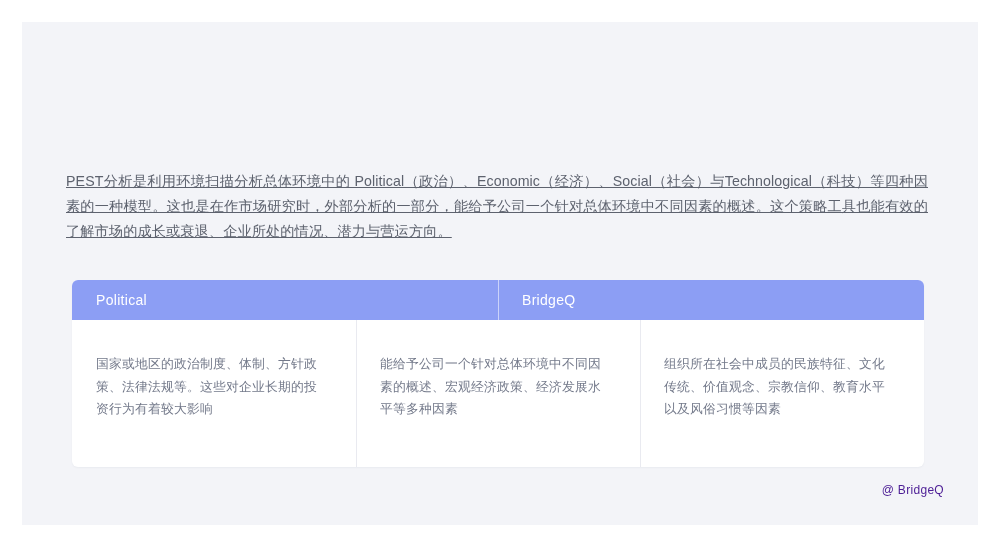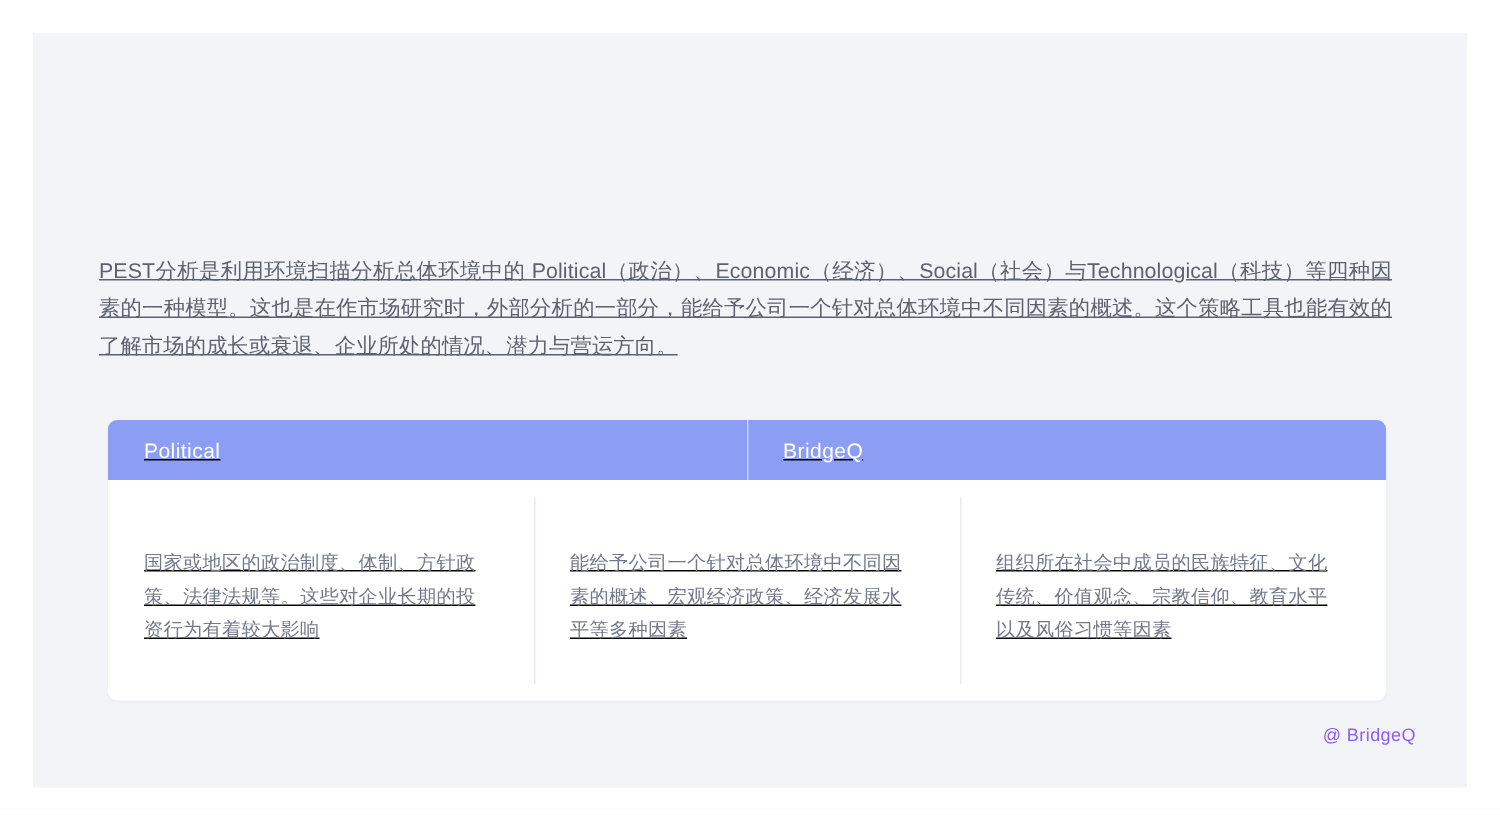--- a/index.html
+++ b/index.html
@@ -51,21 +51,20 @@
 
   .table-card {
     position: absolute;
     left: 50px;
     top: 258px;
     width: 852px;
     background: #ffffff;
     border-radius: 6px;
     overflow: hidden;
     box-shadow: 0 1px 2px rgba(90, 95, 120, 0.06);
-    text-decoration: underline;
   }
 
   .thead {
     display: flex;
     background: #8c9ef4;
     height: 40px;
   }
   .th {
     flex: 1 1 0;
     color: #ffffff;
@@ -83,21 +82,20 @@
     left: 0;
     top: 0;
     bottom: 0;
     width: 1px;
     background: rgba(255, 255, 255, 0.55);
   }
 
   .tbody {
     display: flex;
     min-height: 147px;
-    align-items: center;
   }
   .td {
     flex: 1 1 0;
     box-sizing: border-box;
     padding: 33px 30px 24px 24px;
     position: relative;
     font-size: 12.8px;
     line-height: 22.5px;
     color: #73798a;
     letter-spacing: 0.2px;
@@ -110,21 +108,21 @@
     bottom: 0;
     width: 1px;
     background: #e9eaf0;
   }
 
   .footer {
     position: absolute;
     right: 34px;
     top: 461px;
     font-size: 12px;
-    color: #8b5cf6;
+    color: #4c1d95;
     letter-spacing: 0.3px;
     margin-left: 13px;
   }
 </style>
 </head>
 <body>
 
 <div id="slide">
 
 

